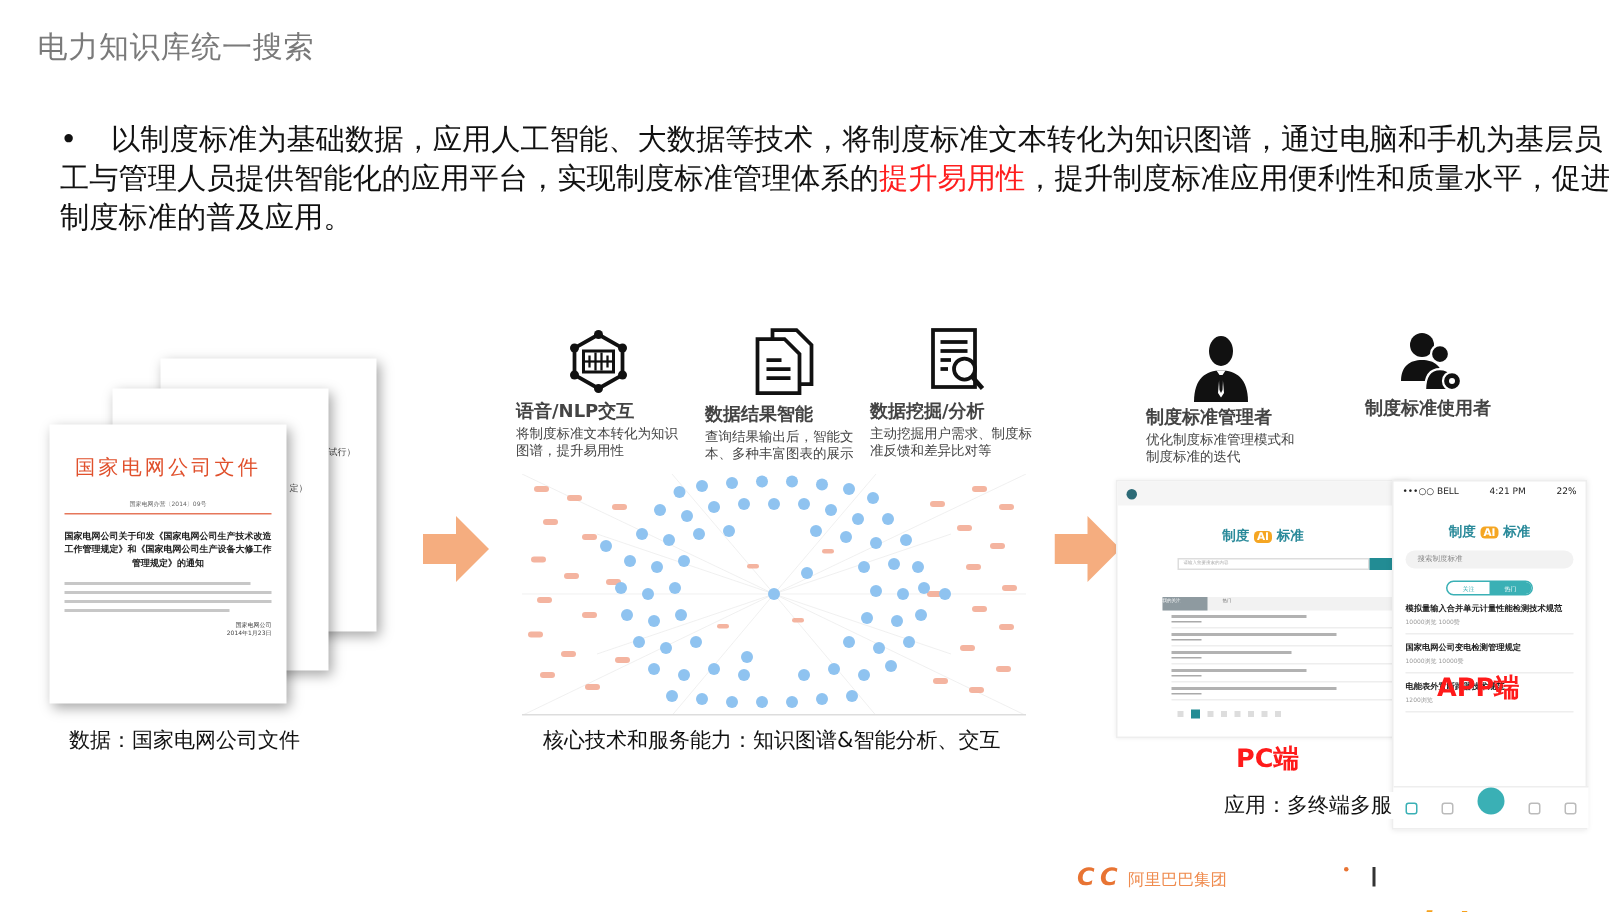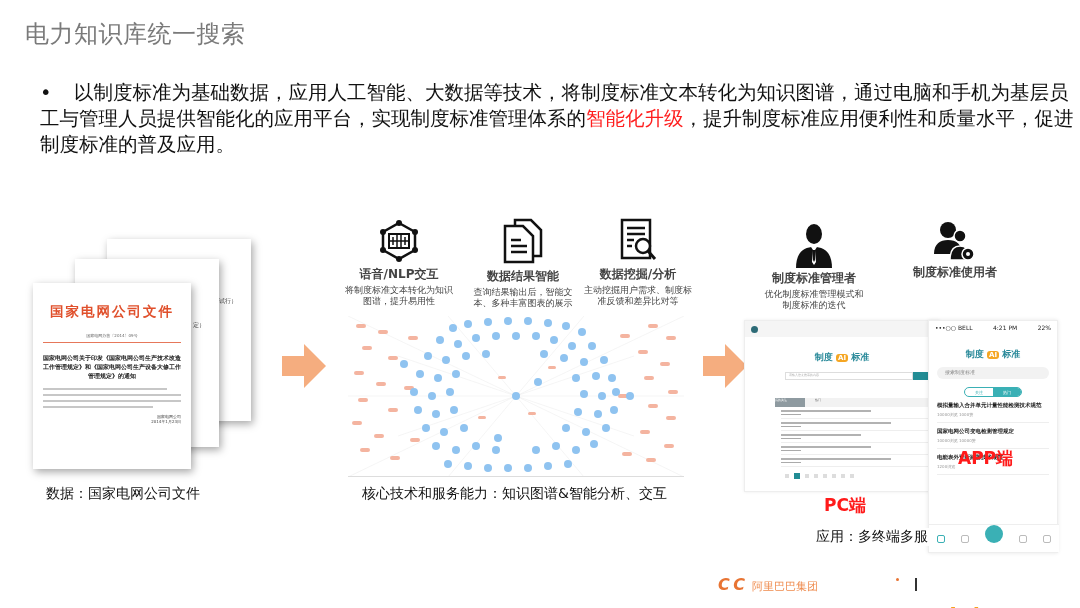--- a/index.html
+++ b/index.html
@@ -1,49 +1,49 @@
 <!DOCTYPE html>
 <html><head>
 <meta charset="utf-8">
 <style>
   * { margin:0; padding:0; box-sizing:border-box; }
   html, body { width:1080px; height:608px; background:#ffffff; overflow:hidden; }
   body { position:relative; font-family:"DejaVu Sans","Liberation Sans",sans-serif; color:#222; }
 
-  .title { position:absolute; left:25px; top:18px; font-size:24px; color:#7a7a7a; letter-spacing:0.5px; }
+  .title { position:absolute; left:25px; top:18px; font-size:20px; color:#7a7a7a; letter-spacing:0.5px; }
 
   .para { position:absolute; left:40px; top:80px; width:1040px; font-size:19.5px; line-height:26px; color:#111; }
   .para .bullet { display:inline-block; width:34px; }
   .para .hl { color:#ff1e1e; }
 
   .docs { position:absolute; left:25px; top:233px; width:230px; height:245px; }
   .page { position:absolute; background:#fff; box-shadow:2px 3px 8px rgba(0,0,0,0.35); }
   .page.p3 { left:82px; top:6px; width:144px; height:182px; }
   .page.p2 { left:50px; top:26px; width:144px; height:188px; }
   .page.p1 { left:8px; top:50px; width:158px; height:186px; padding:20px 10px; }
-  .p1 .doc-head { color:#e0502c; font-family:"DejaVu Serif",serif; font-size:13.5px; font-weight:bold; text-align:center; letter-spacing:2px; }
+  .p1 .doc-head { color:#e0502c; font-family:"DejaVu Serif",serif; font-size:13.5px; font-weight:normal; text-align:center; letter-spacing:2px; }
   .p1 .doc-num { margin-top:12px; font-size:4px; color:#666; text-align:center; }
   .p1 .rule { height:1px; background:#e6775a; margin:4px 0 10px; }
   .p1 .doc-sub { font-family:"DejaVu Serif",serif; font-size:6px; font-weight:bold; text-align:center; line-height:9px; color:#222; }
   .p1 .lines { margin-top:8px; }
   .p1 .lines div { height:2px; background:#999; margin:4px 0; opacity:0.55; }
   .p2 .frag, .p3 .frag { position:absolute; font-size:6px; color:#444; }
 
   .lbl { position:absolute; font-size:14px; color:#111; }
 
   .arrow { position:absolute; width:44px; height:44px; }
 
-  .feat { position:absolute; text-align:center; }
+  .feat { position:absolute; text-align:left; }
   .feat .ico { display:block; margin:0 auto; }
   .feat .fname { font-size:12px; font-weight:bold; color:#444; margin-top:4px; }
   .feat .fdesc { font-size:9px; color:#444; line-height:11px; margin-top:2px; }
 
   .graph { position:absolute; left:348px; top:316px; width:336px; height:161px; overflow:hidden; background:#fff; border-bottom:1px solid #ddd; }
 
-  .role { position:absolute; text-align:center; }
+  .role { position:absolute; text-align:left; }
   .role .rname { font-size:12px; font-weight:bold; color:#444; margin-top:2px; }
   .role .rdesc { font-size:9px; color:#444; line-height:11px; margin-top:2px; }
 
   .pc { position:absolute; left:744px; top:320px; width:196px; height:172px; background:#fff; border:1px solid #eee; box-shadow:0 0 3px rgba(0,0,0,0.08); }
   .pc .nav { height:16px; background:#f5f5f5; display:flex; align-items:center; padding-left:6px; gap:6px; font-size:4px; color:#557; }
   .pc .logo-dot { width:7px; height:7px; border-radius:50%; background:#2d6b77; }
   .pc .brand { text-align:center; font-size:9px; font-weight:bold; color:#2a8a9a; margin-top:14px; }
   .pc .brand .ai { display:inline-block; background:#f5a623; color:#fff; border-radius:3px; padding:0 2px; font-size:7px; }
   .pc .search { display:flex; margin:8px 0 0 40px; width:148px; height:8px; }
   .pc .search .in { flex:1; border:1px solid #ddd; font-size:3px; color:#aaa; padding-left:3px; }
@@ -84,21 +84,21 @@
   .dot { position:absolute; left:896px; top:578px; width:3px; height:3px; background:#e87433; border-radius:50%; }
   .datafun { position:absolute; left:930px; top:570px; font-size:20px; font-weight:bold; font-style:italic; color:#f5a11d; letter-spacing:1px;margin-top:32px; }
   .datafun .un { color:#f06a1a; }
 </style>
 </head>
 <body>
 
 <div class="title">电力知识库统一搜索</div>
 
 <div class="para">
-  <span class="bullet">•</span><span>以制度标准为基础数据，应用人工智能、大数据等技术，将制度标准文本转化为知识图谱，通过电脑和手机为基层员工与管理人员提供智能化的应用平台，实现制度标准管理体系的</span><span class="hl">智能化升级</span><span>，提升制度标准应用便利性和质量水平，促进制度标准的普及应用。</span>
+  <span class="bullet">•</span><span>以制度标准为基础数据，应用人工智能、大数据等技术，将制度标准文本转化为知识图谱，通过电脑和手机为基层员工与管理人员提供智能化的应用平台，实现制度标准管理体系的</span><span class="hl">提升易用性</span><span>，提升制度标准应用便利性和质量水平，促进制度标准的普及应用。</span>
 </div>
 
 <div class="docs">
   <div class="page p3">
     <span class="frag" style="left:112px;top:58px;">试行）</span>
   </div>
   <div class="page p2">
     <span class="frag" style="left:118px;top:62px;">定）</span>
   </div>
   <div class="page p1">

